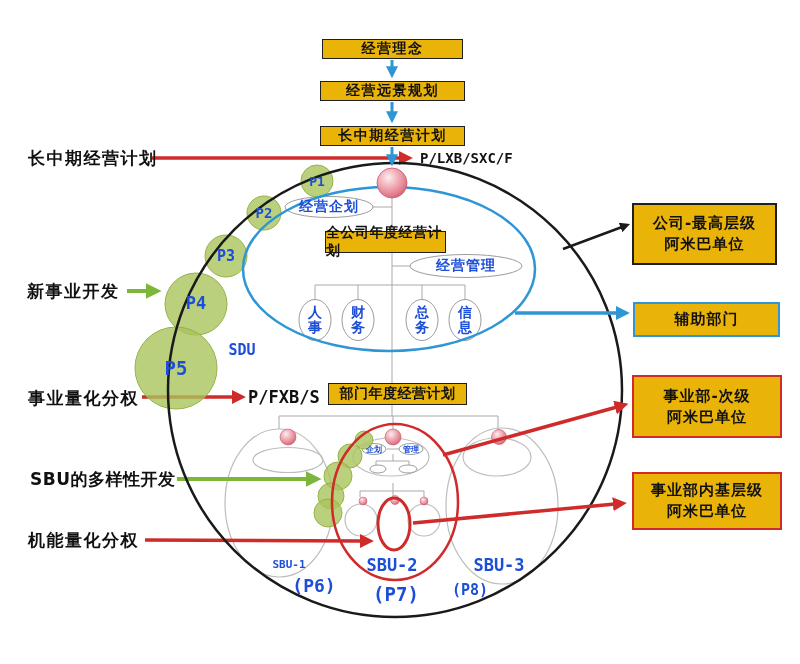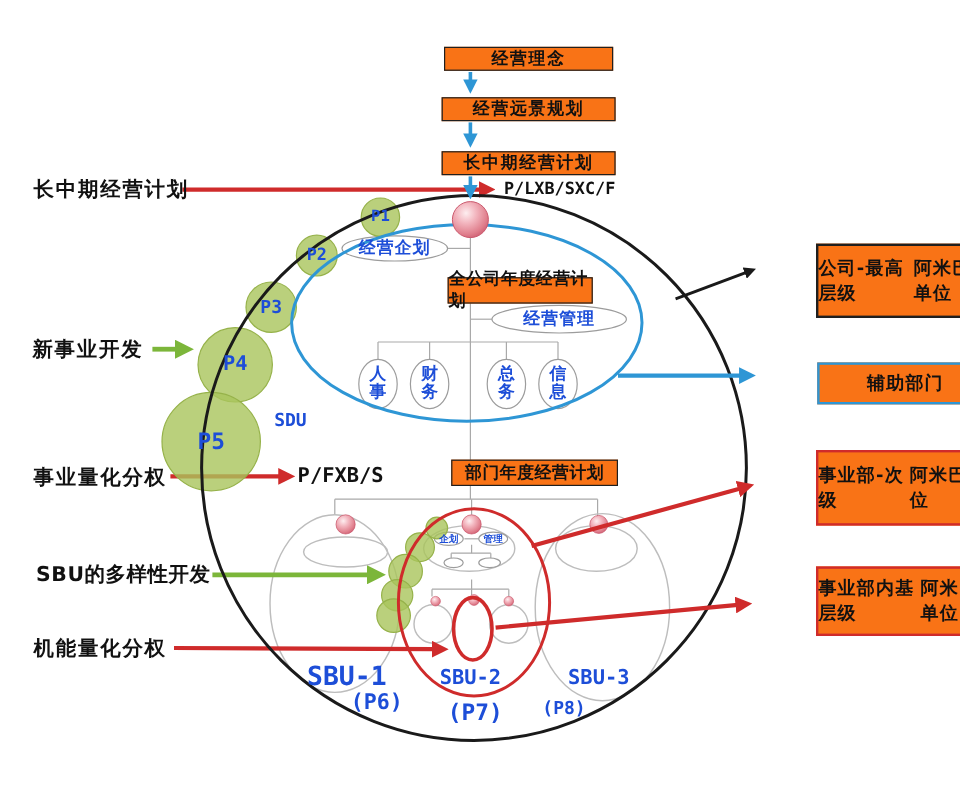--- a/index.html
+++ b/index.html
@@ -6,24 +6,24 @@
   .stage{position:relative;width:800px;height:664px;background:#fff;overflow:hidden;
          font-family:"DejaVu Sans",sans-serif;color:#111;}
   .stage svg{position:absolute;left:0;top:0;z-index:1;}
   .t{position:absolute;transform:translate(-50%,-50%);font-weight:bold;color:#1d4ed8;
      white-space:nowrap;z-index:3;}
   .tl{position:absolute;transform:translate(0,-50%);font-weight:bold;color:#111;
       white-space:nowrap;z-index:3;}
   .mono{font-family:"DejaVu Sans Mono",monospace;}
   .cn{letter-spacing:1.5px;font-size:17px;}
   .vert{white-space:normal;width:16px;line-height:1.08;text-align:center;font-size:14px;}
-  .box{position:absolute;box-sizing:border-box;background:#f97316;border:1.5px solid #1f1f1f;
+  .box{position:absolute;box-sizing:border-box;background:#eab308;border:1.5px solid #1f1f1f;
        display:flex;align-items:center;justify-content:center;font-weight:bold;
-       font-size:14px;letter-spacing:1.5px;z-index:2;margin-left:48px;}
-  .legend{flex-direction:row;font-size:15px;line-height:21px;
+       font-size:14px;letter-spacing:1.5px;z-index:2;}
+  .legend{flex-direction:column;text-align:center;font-size:15px;line-height:21px;
           letter-spacing:1px;}
   .b-black{border:2px solid #1f1f1f;}
   .b-blue{border:2.5px solid #2e96d5;}
   .b-red{border:2.5px solid #cf2b2b;}
 </style>
 </head>
 <body>
 
 <div class="stage">
 
@@ -174,21 +174,21 @@
 <div class="t vert" style="left:422px;top:320px;">总务</div>
 <div class="t vert" style="left:465px;top:320px;">信息</div>
 <div class="t mono" style="left:242px;top:350px;font-size:15px;">SDU</div>
 
 <div class="t mono" style="left:317px;top:181px;font-size:13px;">P1</div>
 <div class="t mono" style="left:264px;top:213px;font-size:14px;">P2</div>
 <div class="t mono" style="left:226px;top:256px;font-size:15px;text-align:center;">P3</div>
 <div class="t mono" style="left:196px;top:303px;font-size:17px;">P4</div>
 <div class="t mono" style="left:176px;top:368px;font-size:19px;">P5</div>
 
-<div class="t mono" style="left:289px;top:564px;font-size:22px;">SBU-1</div>
+<div class="t mono" style="left:289px;top:564px;font-size:11px;">SBU-1</div>
 <div class="t mono" style="left:314px;top:585px;font-size:18px;">(P6)</div>
 <div class="t mono" style="left:392px;top:565px;font-size:17px;">SBU-2</div>
 <div class="t mono" style="left:396px;top:594px;font-size:19px;">(P7)</div>
 <div class="t mono" style="left:499px;top:565px;font-size:17px;">SBU-3</div>
 <div class="t mono" style="left:470px;top:590px;font-size:15px;">(P8)</div>
 <div class="t" style="left:374px;top:449px;font-size:8px;">企划</div>
 <div class="t" style="left:411px;top:449px;font-size:8px;">管理</div>
 
 <div class="box legend b-black" style="left:632px;top:203px;width:145px;height:62px;">
   <div>公司-最高层级</div>

